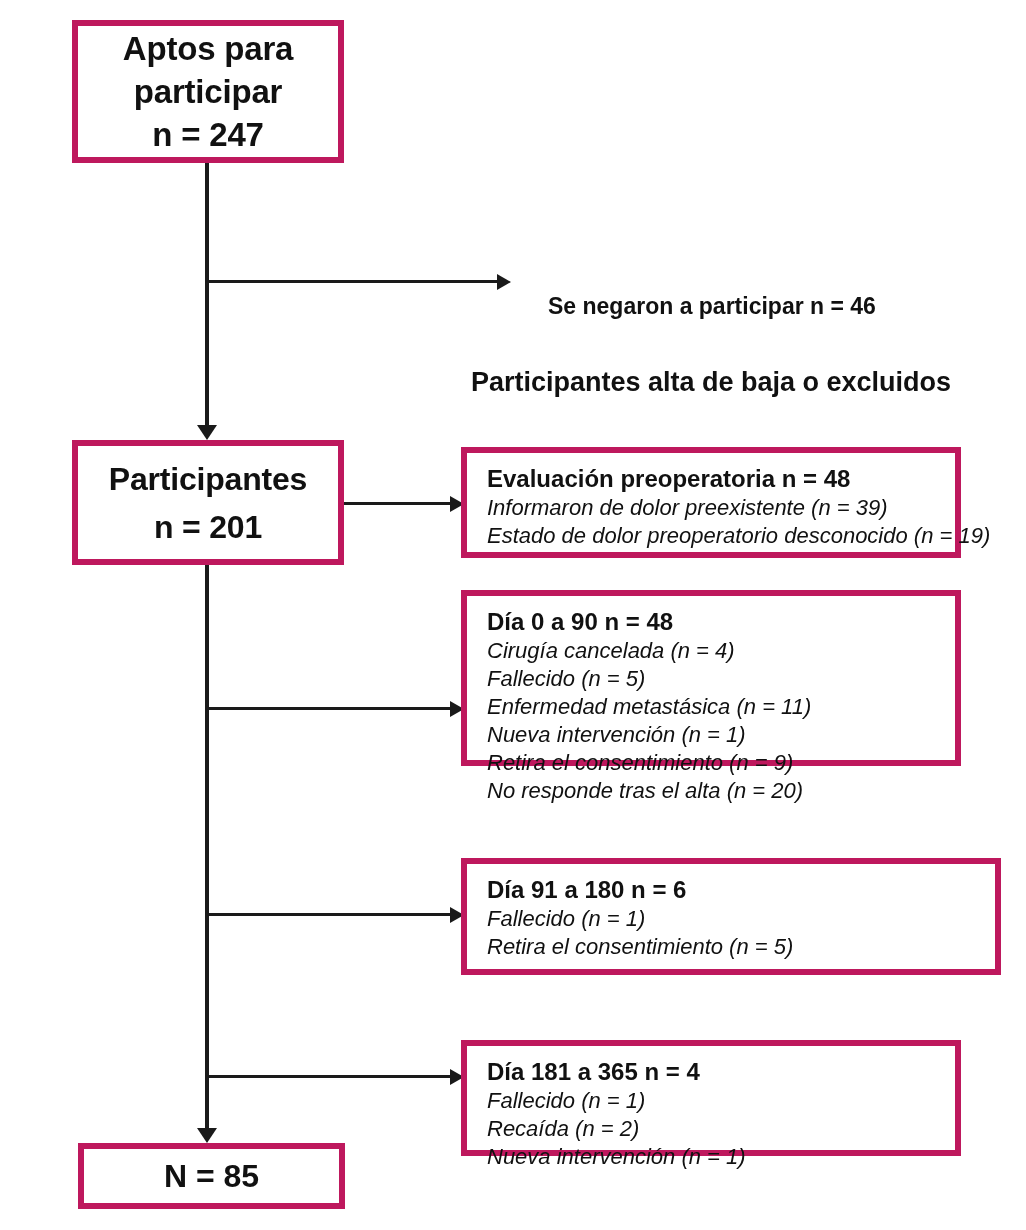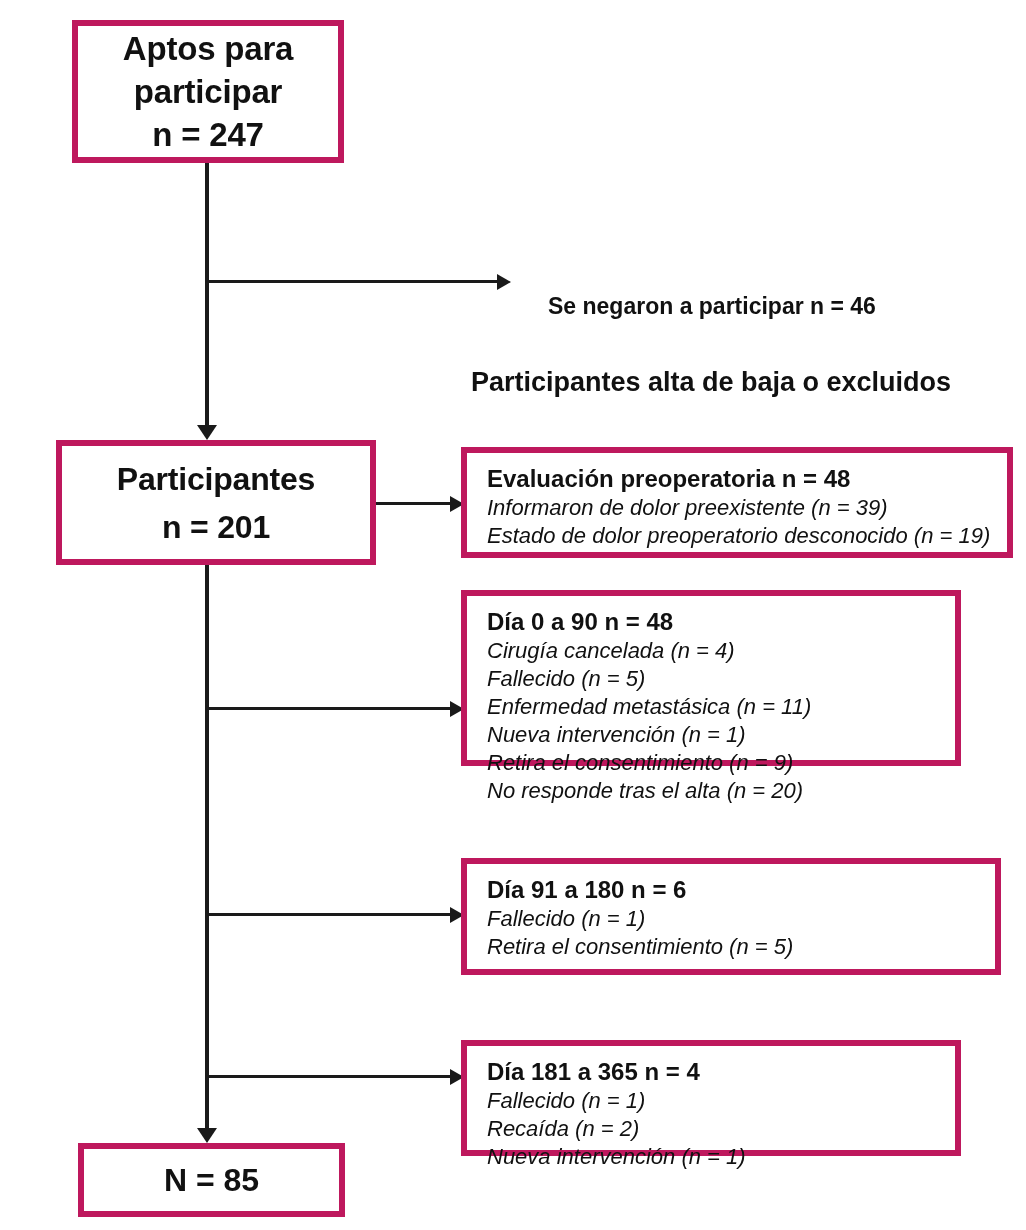--- a/index.html
+++ b/index.html
@@ -47,36 +47,36 @@
     width: 272px;
     height: 143px;
   }
   #box-eligible .line {
     font-size: 33px;
     line-height: 43px;
     letter-spacing: -0.2px;
   }
 
   #box-participants {
-    left: 56px;
+    left: 72px;
     top: 440px;
-    width: 320px;
+    width: 272px;
     height: 125px;
   }
   #box-participants .line {
     font-size: 32px;
     line-height: 48px;
     letter-spacing: -0.2px;
   }
 
   #box-final {
     left: 78px;
     top: 1143px;
     width: 267px;
-    height: 74px;
+    height: 66px;
   }
   #box-final .line {
     font-size: 32px;
     line-height: 36px;
   }
 
   
   .excl-box {
     padding: 11px 18px 10px 20px;
   }
@@ -86,21 +86,21 @@
     line-height: 30px;
     white-space: nowrap;
   }
   .excl-item {
     font-size: 22px;
     font-style: italic;
     line-height: 28px;
     white-space: nowrap;
   }
 
-  #box-excl-0 { left: 461px; top: 447px;  width: 552px; height: 111px; }
+  #box-excl-0 { left: 461px; top: 447px;  width: 500px; height: 111px; }
   #box-excl-1 { left: 461px; top: 590px;  width: 500px; height: 176px; }
   #box-excl-2 { left: 461px; top: 858px;  width: 540px; height: 117px; }
   #box-excl-3 { left: 461px; top: 1040px; width: 500px; height: 116px; }
 
   
   .free-label {
     position: absolute;
     font-weight: bold;
     white-space: nowrap;
   }

